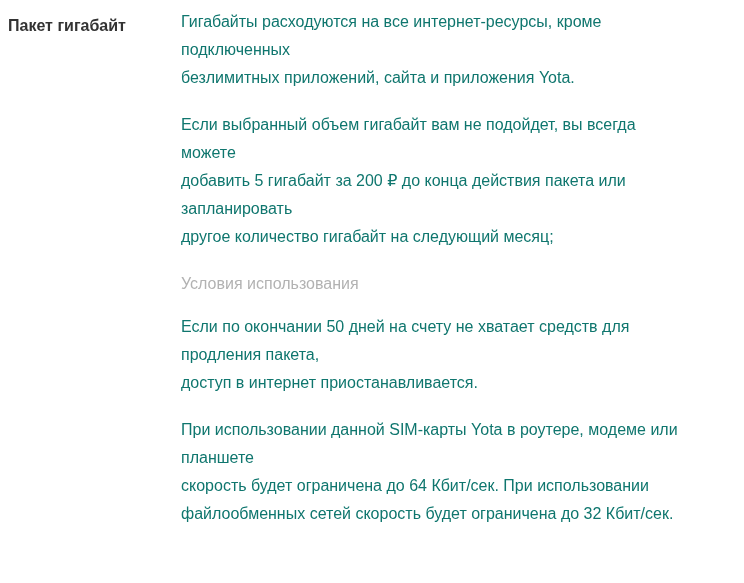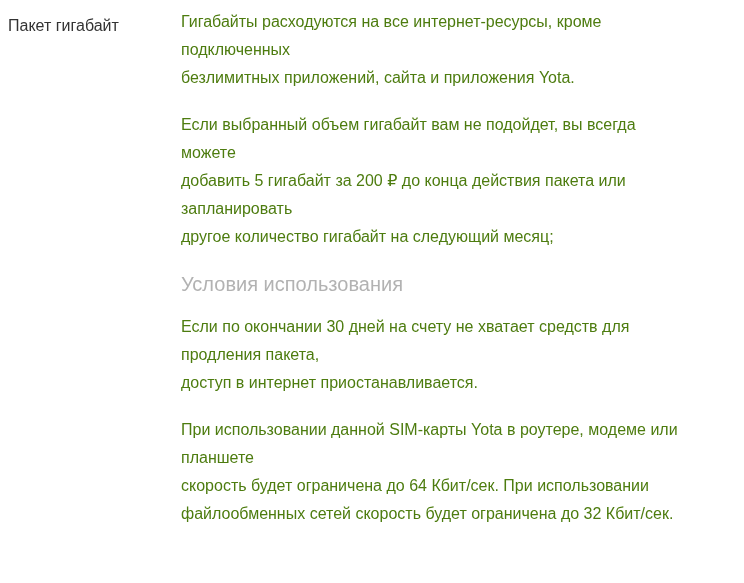--- a/index.html
+++ b/index.html
@@ -15,58 +15,58 @@
     padding: 8px 8px 0 8px;
     width: 744px;
   }
   .label-col {
     width: 173px;
     flex: 0 0 173px;
     padding-top: 7px;
   }
   .row-heading {
     font-size: 16px;
-    font-weight: normal;
+    font-weight: bold;
     color: #333333;
     line-height: 22px;
   }
   .content-col {
     flex: 1 1 auto;
     max-width: 505px;
     padding-top: 0;
   }
   .paragraph {
     font-size: 16px;
     line-height: 28px;
-    color: #4d7c0f;
+    color: #0f766e;
     white-space: pre-line;
     margin-bottom: 19px;
   }
   .section-label {
-    font-size: 20px;
+    font-size: 16px;
     line-height: 28px;
     color: #b2b2b2;
     margin-top: 6px;
     margin-bottom: 15px;
   }
 </style>
 </head>
 <body>
 
 <div class="layout">
   <div class="label-col">
     <div class="row-heading">Пакет гигабайт</div>
   </div>
   <div class="content-col">
     <div class="paragraph">Гигабайты расходуются на все интернет-ресурсы, кроме подключенных
 безлимитных приложений, сайта и приложения Yota.</div>
     <div class="paragraph">Если выбранный объем гигабайт вам не подойдет, вы всегда можете
 добавить 5 гигабайт за 200 ₽ до конца действия пакета или запланировать
 другое количество гигабайт на следующий месяц;</div>
     <div class="section-label">Условия использования</div>
-    <div class="paragraph">Если по окончании 30 дней на счету не хватает средств для продления пакета,
+    <div class="paragraph">Если по окончании 50 дней на счету не хватает средств для продления пакета,
 доступ в интернет приостанавливается.</div>
     <div class="paragraph">При использовании данной SIM-карты Yota в роутере, модеме или планшете
 скорость будет ограничена до 64 Кбит/сек. При использовании
 файлообменных сетей скорость будет ограничена до 32 Кбит/сек.</div>
 
   </div>
 </div>
 
 </body></html>

